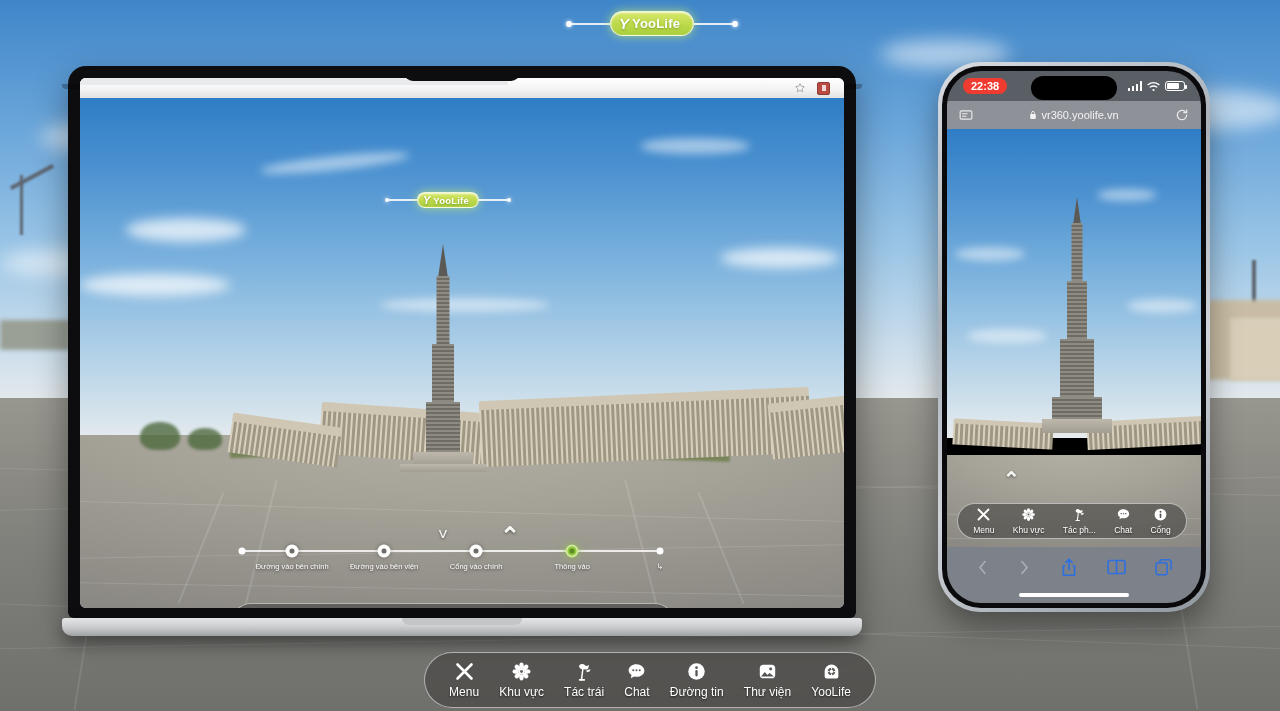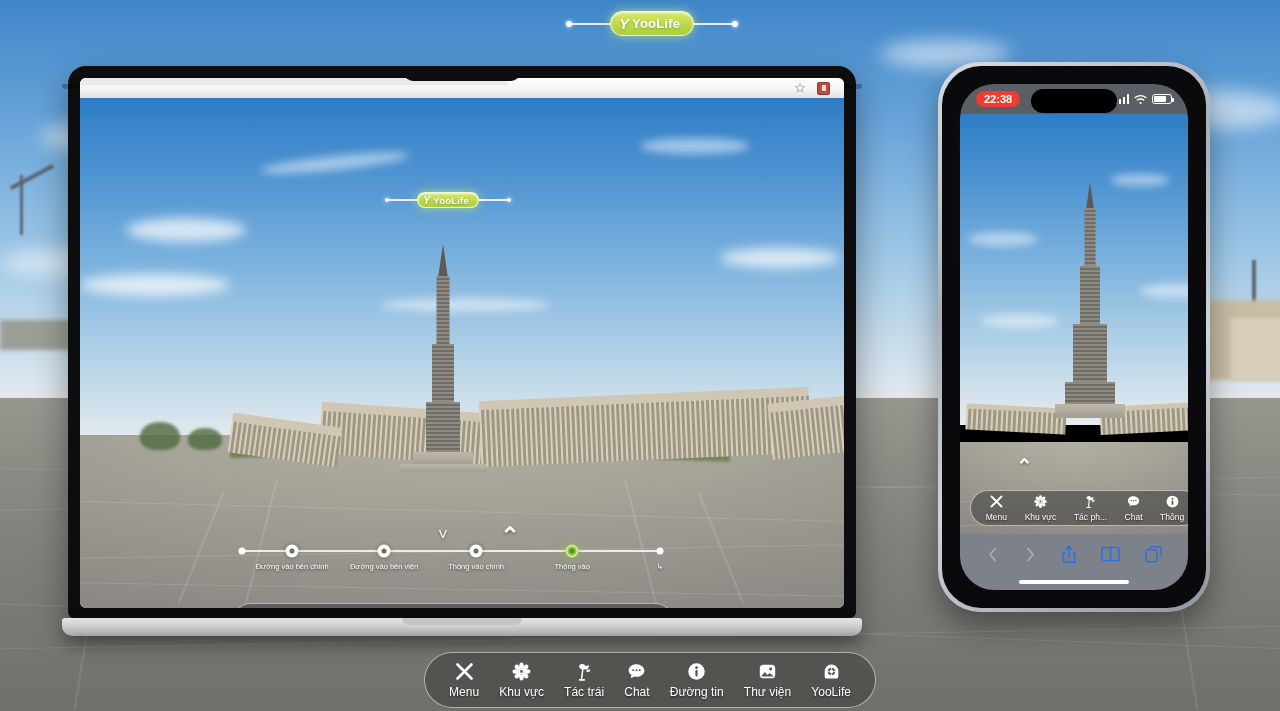--- a/index.html
+++ b/index.html
@@ -176,21 +176,21 @@
   
   .phone { position: absolute; left: 938px; top: 62px; width: 272px; height: 550px; }
   .phone-frame {
     position: absolute; inset: 0;
     background: linear-gradient(145deg,#d9dde2 0%, #a9b0b8 35%, #cfd4da 62%, #8f969e 100%);
     border-radius: 42px; padding: 4px;
     box-shadow: 0 14px 30px rgba(0,0,0,.38);
   }
   .phone-body {
     position: relative; width: 100%; height: 100%;
-    background: #0a0a0c; border-radius: 39px; padding: 18px; overflow: hidden;
+    background: #0a0a0c; border-radius: 39px; padding: 5px; overflow: hidden;
   }
   .phone-screen {
     position: relative; width: 100%; height: 100%;
     border-radius: 34px; overflow: hidden; background: #000;
     display: flex; flex-direction: column;
   }
   .ios-status {
     position: relative; height: 30px; flex: 0 0 auto;
     background: #5a5f66; display: flex; align-items: center;
     justify-content: space-between; padding: 0 16px; z-index: 6;
@@ -361,21 +361,21 @@
                   <i></i>
                 </span>
                 <span class="tl-label" style="left:12%;font-size:7.5px">Đường vào bên chính</span>
                 <span class="tl-node" style="left:34%">
                   <i></i>
                 </span>
                 <span class="tl-label" style="left:34%;font-size:7.5px">Đường vào bên viện</span>
                 <span class="tl-node" style="left:56%">
                   <i></i>
                 </span>
-                <span class="tl-label" style="left:56%;font-size:7.5px">Thông vào chính</span>
+                <span class="tl-label" style="left:56%;font-size:7.5px">Cổng vào chính</span>
                 <span class="tl-node active" style="left:79%">
                   <i></i>
                 </span>
                 <span class="tl-label" style="left:79%;font-size:7.5px">Thông vào</span>
               </div>
           </div>
           <div class="tl-label" style="left:100%;top:12px;font-size:7.5px;">↳</div>
         </div>
 
         <div class="menubar" id="laptop-menubar" style="left:152px;top:505px;width:442px;height:38px;padding:0 10px;"></div>
@@ -409,20 +409,37 @@
               <path d="M2 6.5a17 17 0 0120 0" stroke="#fff" stroke-width="2.4" fill="none" stroke-linecap="round"></path>
               <path d="M6 11a11 11 0 0112 0" stroke="#fff" stroke-width="2.4" fill="none" stroke-linecap="round"></path>
               <circle cx="12" cy="16.5" r="2" fill="#fff"></circle>
             </svg>
             <span class="batt">
                 <span class="fill" style="width:72%"></span>
               </span>
           </span>
         </div>
 
+        <div class="safari-urlbar">
+          <svg width="14" height="12" viewBox="0 0 24 20">
+            <rect x="2" y="3" width="20" height="14" rx="2" stroke="#e9e9ea" stroke-width="2" fill="none"></rect>
+            <path d="M6 8h8M6 12h6" stroke="#e9e9ea" stroke-width="1.8" stroke-linecap="round"></path>
+          </svg>
+          <span class="url-pill">
+            <svg width="8" height="10" viewBox="0 0 14 18">
+              <rect x="2" y="7" width="10" height="9" rx="1.6" fill="#f2f2f3"></rect>
+              <path d="M4.5 7V5a2.5 2.5 0 015 0v2" stroke="#f2f2f3" stroke-width="1.6" fill="none"></path>
+            </svg>
+            <span style="font-size:11px;">vr360.yoolife.vn</span>
+          </span>
+          <svg width="14" height="14" viewBox="0 0 24 24">
+            <path d="M20 12a8 8 0 11-2.6-5.9" stroke="#e9e9ea" stroke-width="2.1" fill="none" stroke-linecap="round"></path>
+            <path d="M20 3v5h-5" stroke="#e9e9ea" stroke-width="2.1" fill="none" stroke-linecap="round" stroke-linejoin="round"></path>
+          </svg>
+        </div>
 
         <div class="phone-pano">
           <div class="pano-sky" style="height:74%;"></div>
           <div class="pano-cloud thin" style="left:8px;top:118px;width:70px;height:14px;"></div>
           <div class="pano-cloud thin" style="left:150px;top:60px;width:60px;height:12px;"></div>
           <div class="pano-cloud thin" style="left:180px;top:170px;width:70px;height:14px;"></div>
           <div class="pano-cloud thin" style="left:20px;top:200px;width:80px;height:14px;"></div>
 
           <div class="pano-ground" style="height:22%;"></div>
 
@@ -497,21 +514,21 @@
                 <span class="mb-label" style="font-size:8.5px">Chat</span>
               </div>
               <div class="mb-item">
                 <span class="mb-ico">
                   <svg style="width:15px;height:15px;display:block;" viewBox="0 0 24 24">
                     <circle cx="12" cy="12" r="9.4" fill="#fff"></circle>
                     <circle cx="12" cy="7.6" r="1.5" fill="rgba(70,68,66,.92)"></circle>
                     <rect x="10.7" y="10.4" width="2.6" height="7.2" rx="1.2" fill="rgba(70,68,66,.92)"></rect>
                   </svg>
                 </span>
-                <span class="mb-label" style="font-size:8.5px">Thông</span>
+                <span class="mb-label" style="font-size:8.5px">Cổng</span>
               </div>
             </div>
         </div>
 
         <div class="safari-bottombar">
           <svg class="sb-ico dim" width="13" height="17" viewBox="0 0 14 20">
             <path d="M10 3L4 10l6 7" stroke="currentColor" stroke-width="2" fill="none" stroke-linecap="round" stroke-linejoin="round"></path>
           </svg>
           <svg class="sb-ico dim" width="13" height="17" viewBox="0 0 14 20">
             <path d="M4 3l6 7-6 7" stroke="currentColor" stroke-width="2" fill="none" stroke-linecap="round" stroke-linejoin="round"></path>

